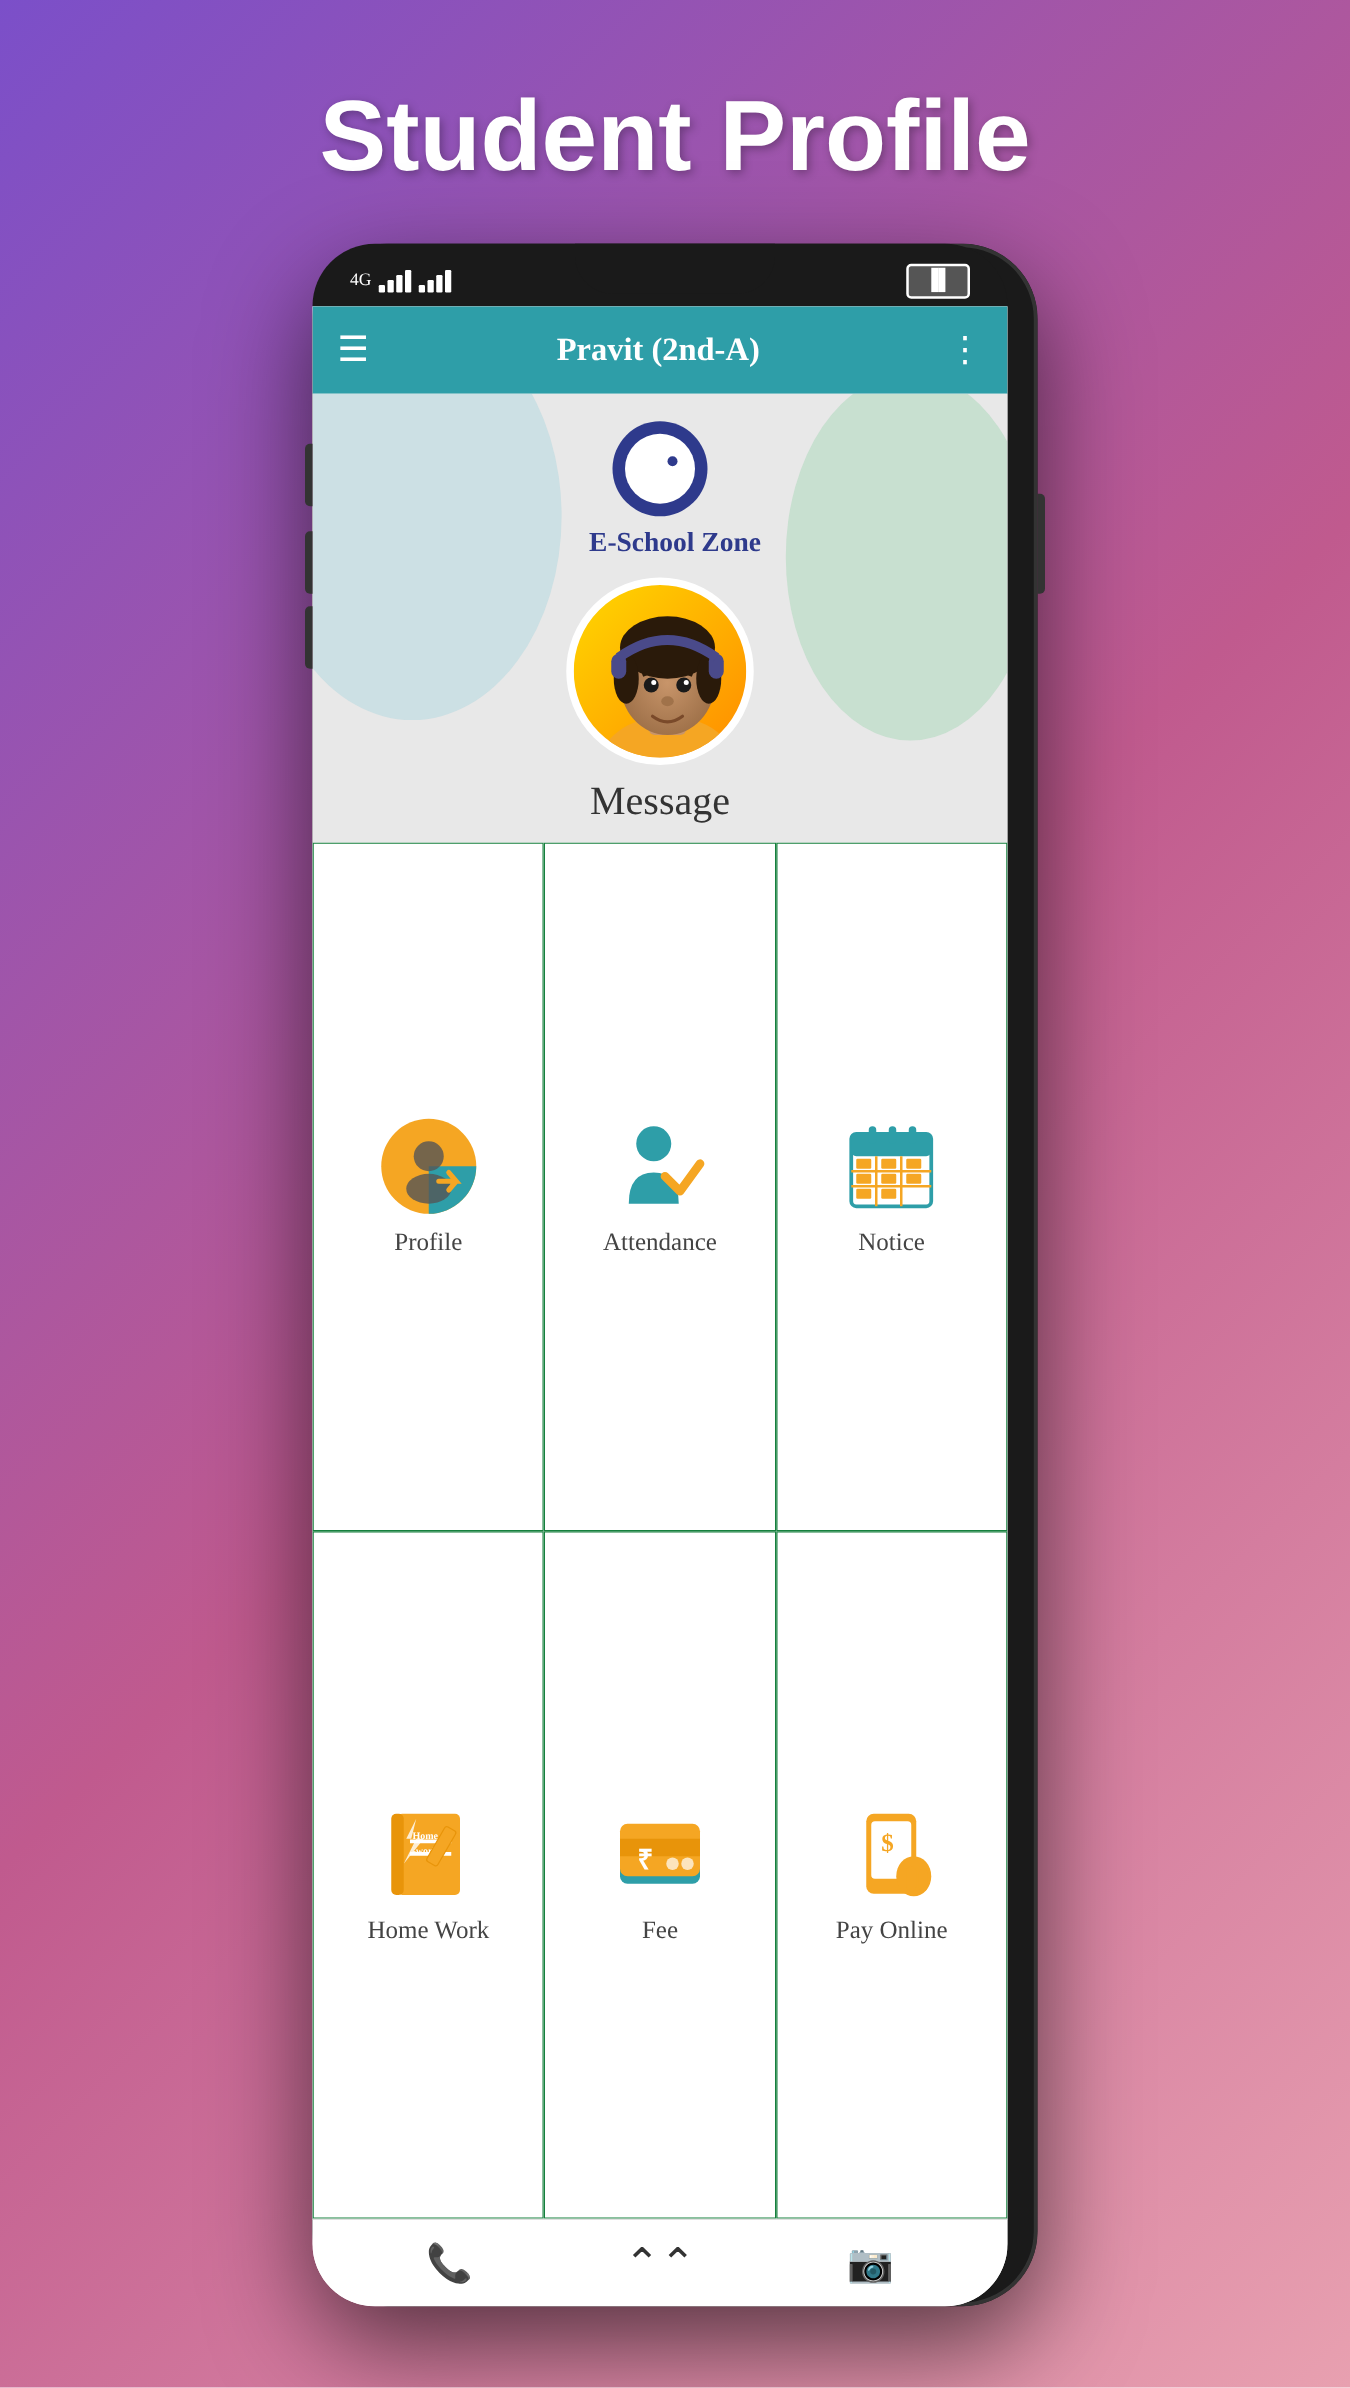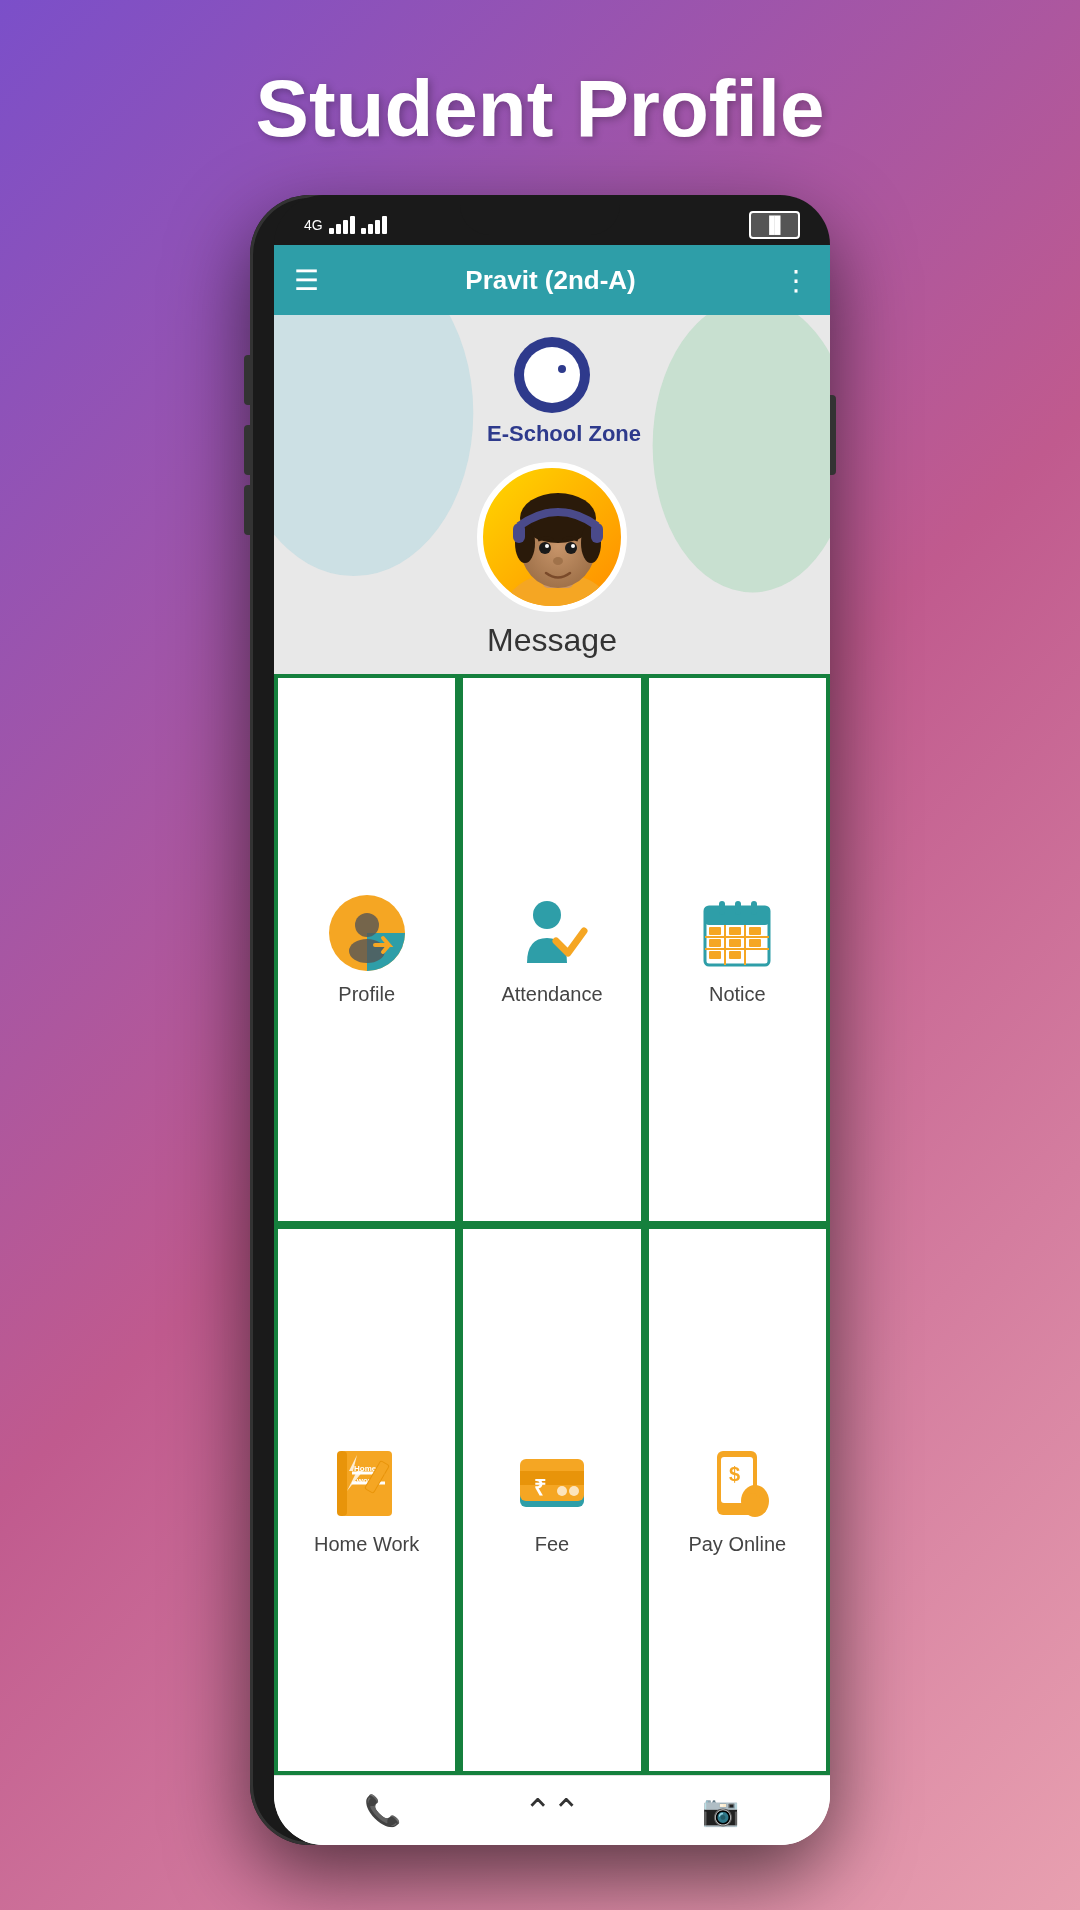--- a/index.html
+++ b/index.html
@@ -28,21 +28,22 @@
     
     .phone-frame {
       width: 580px;
       height: 1650px;
       background: #1a1a1a;
       border-radius: 60px;
       position: relative;
       box-shadow: 0 30px 80px rgba(0,0,0,0.6), inset 0 0 0 3px #333;
       display: flex;
       flex-direction: column;
-      align-items: flex-end;
+      align-items: flex-start;
+      font-family: Liberation Serif, serif;
     }
 
     
     .phone-notch {
       position: absolute;
       top: 0;
       left: 50%;
       transform: translateX(-50%);
       width: 160px;
       height: 40px;
@@ -195,21 +196,21 @@
       grid-template-columns: 1fr 1fr 1fr;
       flex: 1;
     }
 
     .menu-item {
       display: flex;
       flex-direction: column;
       align-items: center;
       justify-content: center;
       padding: 20px 10px;
-      border: 4px solid #15803d;
+      border: 1px solid #15803d;
       cursor: pointer;
       background: white;
       transition: background 0.2s;
     }
 
     .menu-icon {
       width: 80px;
       height: 80px;
       margin-bottom: 10px;
     }

